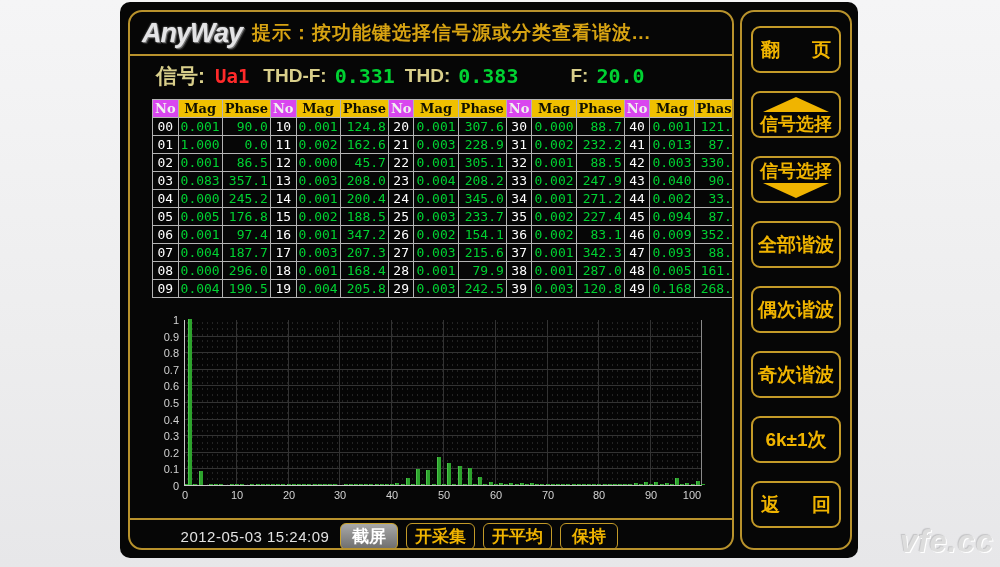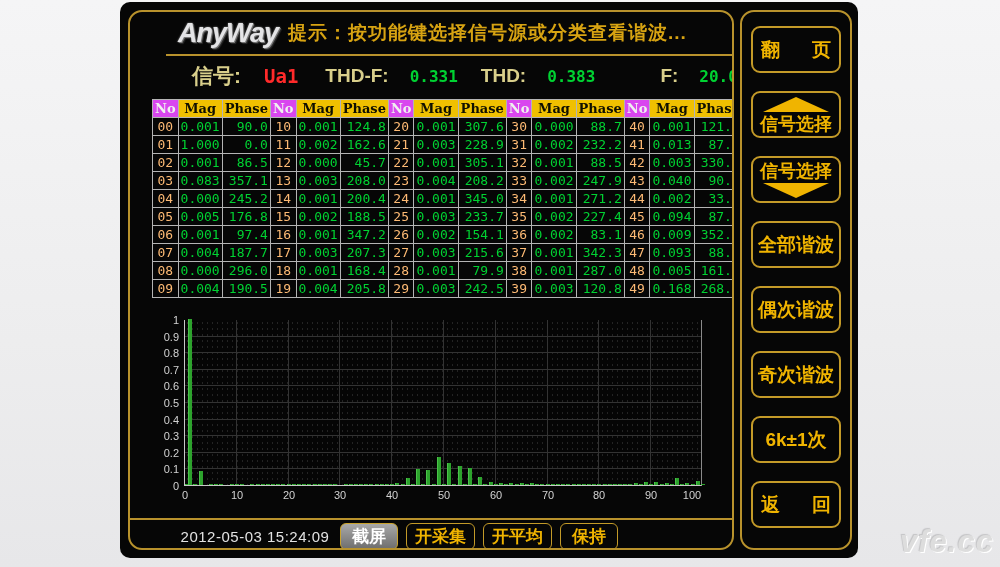--- a/index.html
+++ b/index.html
@@ -9,55 +9,55 @@
     background:linear-gradient(180deg,#f5f5f6 0%,#ededee 60%,#e7e7e9 100%);
     position:relative;
   }
   .panel {
     position:absolute; left:120px; top:2px; width:738px; height:556px;
     background:#060606; border-radius:10px;
   }
   
   .main-area {
     position:absolute; left:8px; top:8px; width:606px; height:540px;
-    border:2px solid #b8922c; border-radius:14px; overflow:hidden;padding-left:36px;
+    border:2px solid #b8922c; border-radius:14px; overflow:hidden;
   }
   .header-row {
     height:44px; border-bottom:2px solid #b8922c;
     display:flex; align-items:center; padding-left:12px; gap:10px;
   }
   .logo {
     font-style:italic; font-weight:bold; font-size:27px; letter-spacing:-1px;
     color:#e4e4e6;
     text-shadow:1px 1px 0 #777, 2px 2px 1px #2a2a2a, 0 0 2px #999;
   }
   .tip { color:#d7a312; font-size:19px; font-weight:bold; letter-spacing:1px; }
   .signal-row {
     height:40px; display:flex; align-items:center; padding-left:26px;
-    font-weight:bold; white-space:pre;gap:13px;
+    font-weight:bold; white-space:pre;
   }
   .sig-label { color:#d9cf8b; font-size:21px; }
   .sig-red { color:#ff2a2a; font-size:19px; font-family:"DejaVu Sans Mono",monospace; margin:0 14px 0 10px; }
-  .sig-green { color:#00d232; font-size:16px; font-family:"DejaVu Sans Mono",monospace; margin:0 10px 0 8px; }
+  .sig-green { color:#00d232; font-size:20px; font-family:"DejaVu Sans Mono",monospace; margin:0 10px 0 8px; }
   .sig-klabel { color:#d9cf8b; font-size:19px; }
   .gap-f { margin-left:42px; }
   
   .harm-table {
     position:absolute; left:22px; top:87px; border-collapse:collapse;
     font-family:"DejaVu Sans Mono",monospace; font-size:13px;
     table-layout:fixed;
   }
   .harm-table td, .harm-table th {
     border:1px solid #b4b4b4; height:18px; padding:0 2px; overflow:hidden;
   }
   .harm-table th { font-family:"DejaVu Serif",serif; font-weight:bold; font-size:13px; }
   .th-no  { width:25px; background:#d946ef; color:#f0f0f0; text-align:center; }
   .th-val { width:44px; background:#f0c000; color:#101000; text-align:center; }
   .th-ph  { width:42px; background:#f0c000; color:#101000; text-align:center; }
-  .td-no  { color:#fdba74; text-align:center; }
+  .td-no  { color:#ffffff; text-align:center; }
   .td-mag { color:#00d232; text-align:center; }
   .td-ph  { color:#00d232; text-align:right; }
   
   .chart-plot {
     position:absolute; left:54px; top:308px; width:518px; height:166px;
     border-left:1px solid #c8c8c8; border-bottom:1px solid #c8c8c8; border-right:1px solid #8a8a8a;
     background-color:#050505;
     background-image:
       repeating-linear-gradient(to right, transparent 0px, transparent 50.8px, #333 50.8px, #333 51.8px),
       repeating-linear-gradient(to bottom, transparent 0px, transparent 15.6px, #333 15.6px, #333 16.6px),

